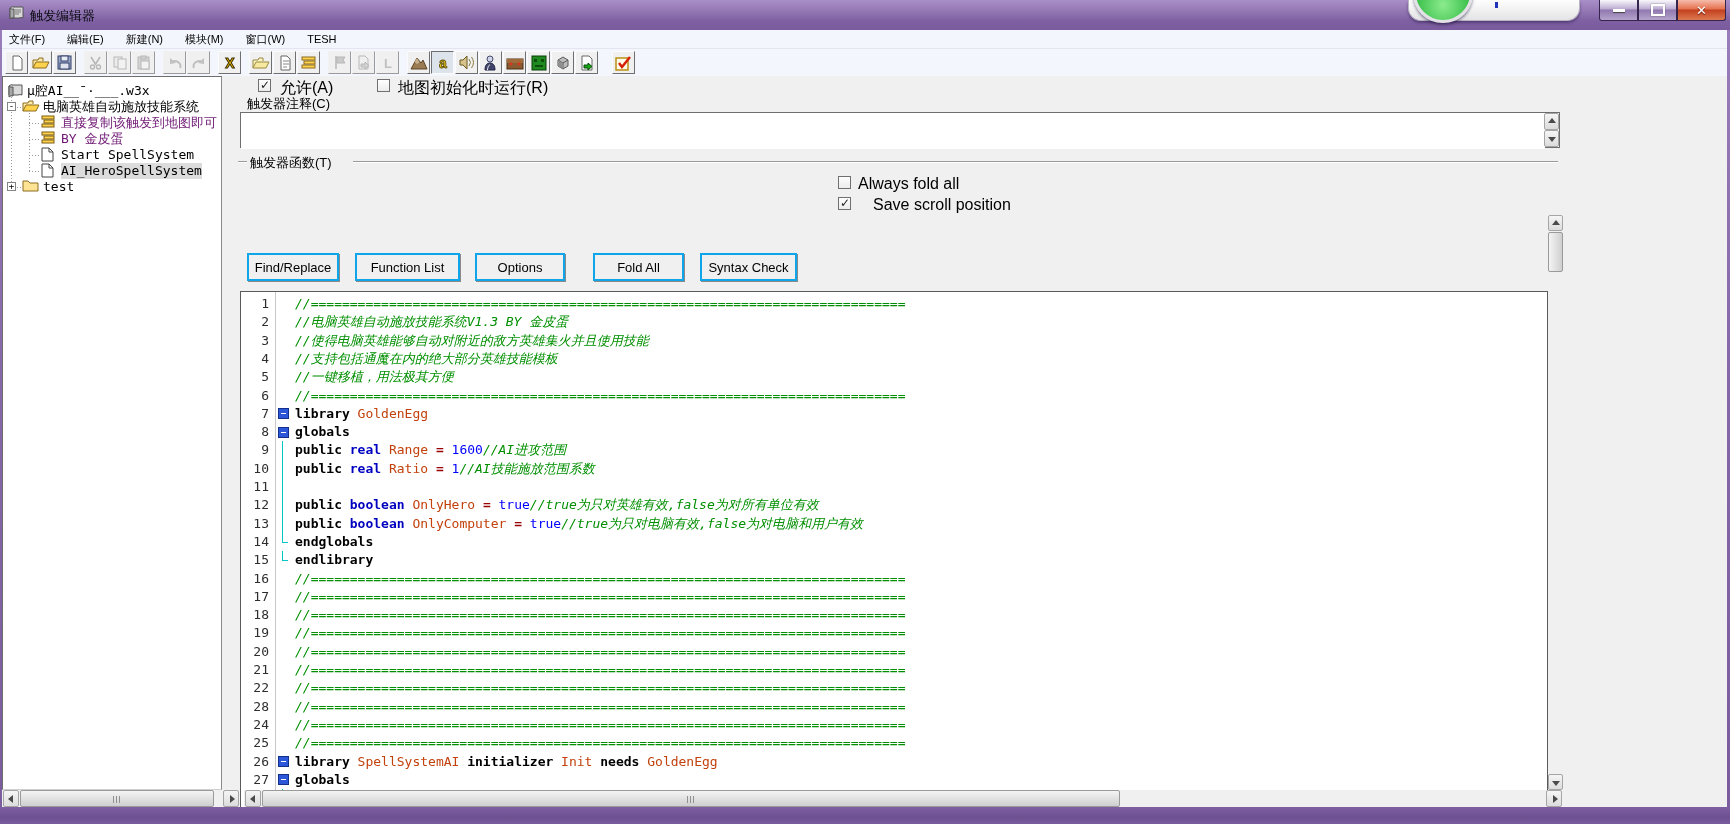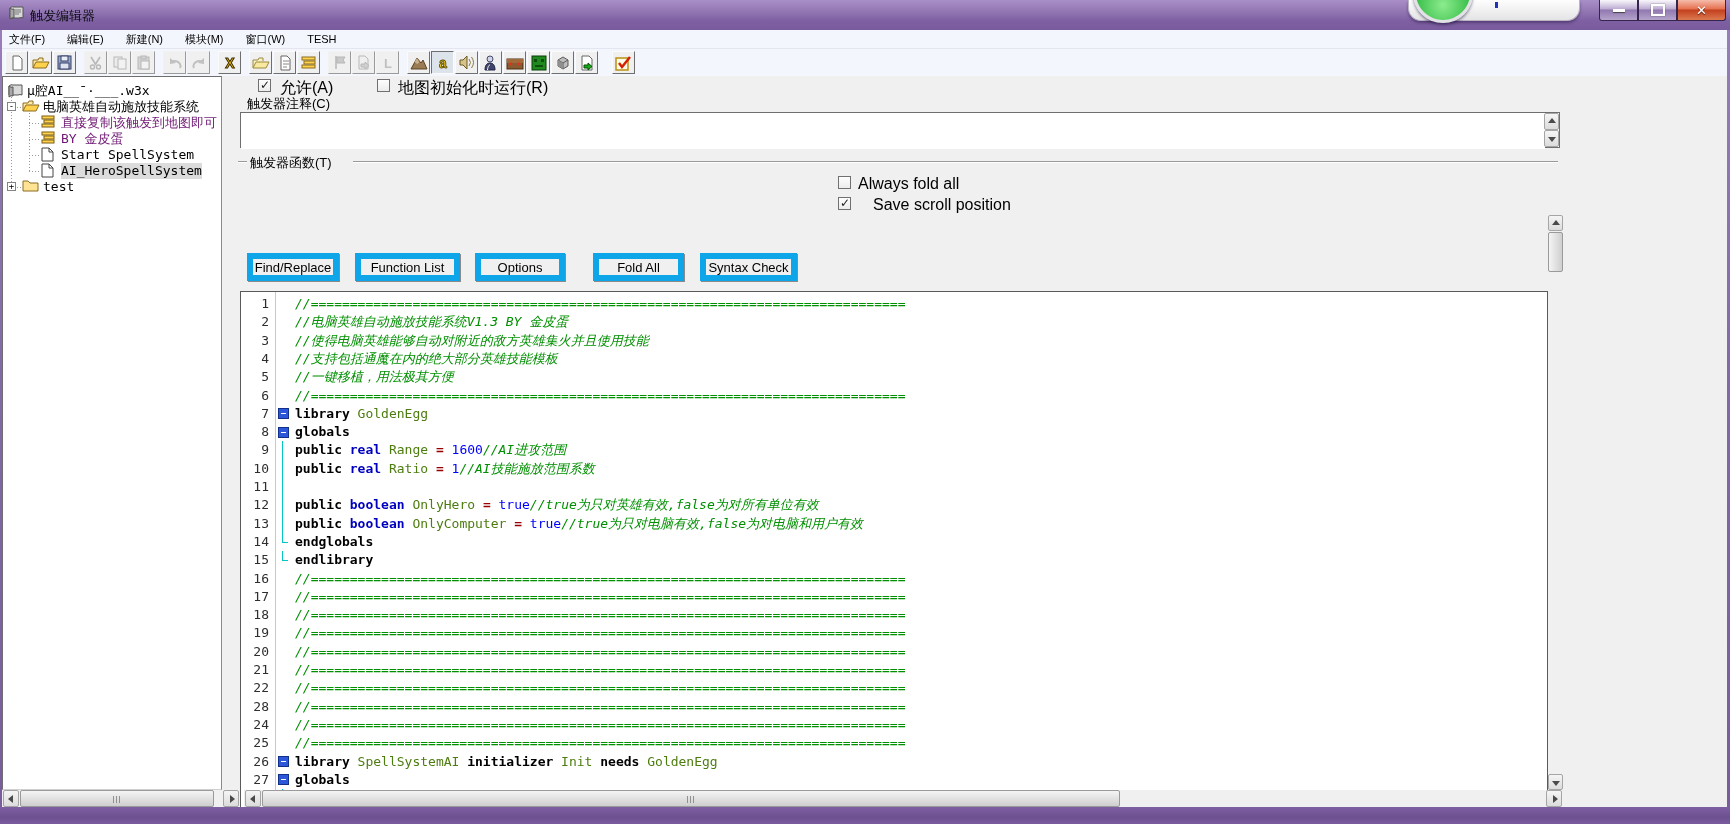--- a/index.html
+++ b/index.html
@@ -70,21 +70,21 @@
   .sbtn{position:absolute;width:15px;box-sizing:border-box;background:linear-gradient(180deg,#f5f5f5,#dcdcdc);
     border:1px solid #a5a5a5;border-radius:2px;}
   .arr{position:absolute;width:0;height:0;border:4px solid transparent;}
   .arr.u{border-bottom:5px solid #4a4a4a;border-top:none;left:3px;top:4px;}
   .arr.d{border-top:5px solid #4a4a4a;border-bottom:none;left:3px;top:6px;}
   .arr.l{border-right:5px solid #4a4a4a;border-left:none;left:4px;top:4px;}
   .arr.r{border-left:5px solid #4a4a4a;border-right:none;left:6px;top:4px;}
   
   .groove{position:absolute;height:2px;background:linear-gradient(180deg,#9a9a9a 50%,#ffffff 50%);}
   
-  .pbtn{position:absolute;top:177px;height:28px;background:#f0f0f0;border:6px solid #0ea5e9;
+  .pbtn{position:absolute;top:177px;height:28px;background:#f0f0f0;border:2px solid #0ea5e9;
     box-shadow:1px 1px 0 #8a8a8a;font-size:13px;color:#000;display:flex;align-items:center;
     justify-content:center;box-sizing:border-box;}
   
   .editor{position:absolute;left:238px;top:215px;width:1308px;height:575px;background:#fff;
     border:1px solid #5a5a5a;box-sizing:border-box;overflow:hidden;}
   .eline{position:absolute;left:0;height:18.3px;width:100%;white-space:pre;
     font-family:"DejaVu Sans Mono","Liberation Mono",monospace;font-size:13px;line-height:18.3px;}
   .eline .ln{position:absolute;left:0;top:0;width:28px;text-align:right;color:#2e2e2e;}
   .lnsep{position:absolute;left:34px;top:0;bottom:0;width:1px;background:#c8c8c8;}
   .fcell{position:absolute;left:35px;top:0;width:17px;height:18.3px;}
@@ -92,21 +92,21 @@
   .fbox::after{content:"";position:absolute;left:2px;top:4px;width:5px;height:1px;background:#fff;}
   .gline{position:absolute;left:6px;top:0;bottom:0;width:1px;background:#00c6c6;}
   .gline.half{bottom:auto;height:9px;}
   .ghook{position:absolute;left:6px;top:9px;width:6px;height:1px;background:#00c6c6;}
   .ecode{position:absolute;left:54px;top:0;}
   .tc{color:var(--com);font-style:italic;}
   .tk{color:var(--kw);font-weight:bold;}
   .tt{color:var(--ty);font-weight:bold;}
   .tv{color:var(--val);}
   .to{color:var(--op);font-weight:bold;}
-  .tp{color:#4d7c0f;}
+  .tp{color:#c2410c;}
   
   .scroll-track{position:absolute;background:#f0f0f0;}
   .thumb{position:absolute;background:linear-gradient(180deg,#f4f4f4,#cfcfcf);border:1px solid #9a9a9a;
     border-radius:2px;box-sizing:border-box;}
   .thumb.vert{background:linear-gradient(90deg,#f4f4f4,#cfcfcf);}
   .grip-h{position:absolute;left:50%;top:5px;width:9px;height:7px;margin-left:-4px;
     background-image:repeating-linear-gradient(to right,#909090 0 1px,transparent 1px 3px);}
   .bottom-border{position:absolute;left:0;top:807px;width:1730px;height:17px;
     background:linear-gradient(180deg,#7e60a2,#6d5090 60%,#7a5c9e);}
   svg{display:block;}

